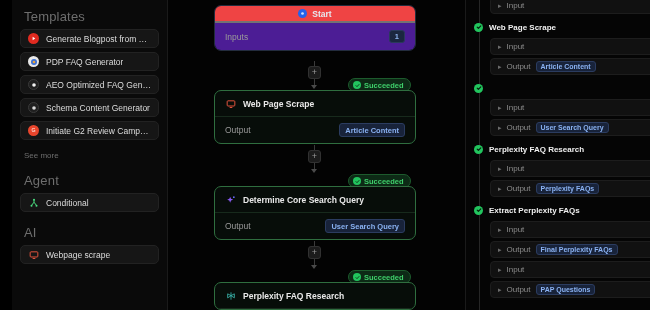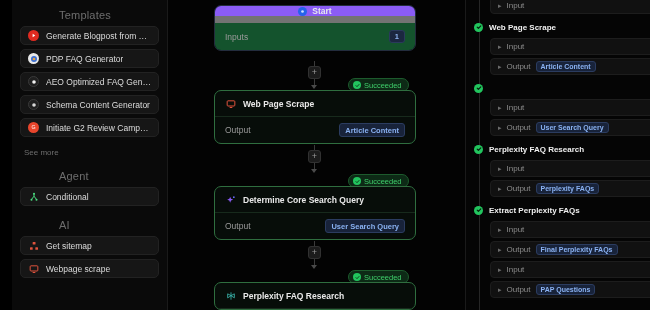--- a/index.html
+++ b/index.html
@@ -20,25 +20,24 @@
   .sidebar {
     position: absolute;
     left: 12px; top: 0;
     width: 156px; height: 310px;
     background: #0a0a0a;
     border-right: 1px solid #1a1a1a;
     padding: 0 8px;
     overflow: hidden;
   }
   .sb-group-label {
-    font-size: 11px;
+    font-size: 13px;
     color: #6e6e6e;
     letter-spacing: .2px;
     padding: 9px 4px 5px 4px;
-    margin-left: 35px;
   }
   .sb-item {
     display: flex;
     align-items: center;
     gap: 7px;
     height: 19px;
     background: #161616;
     border: 1px solid #222222;
     border-radius: 5px;
     padding: 0 7px;
@@ -88,31 +87,31 @@
     position: absolute;
     left: 46px;
     width: 202px;
     border-radius: 7px;
     overflow: hidden;
   }
   
   .node-start { top: 5px; background: #101622; border: 1px solid #232c3d; }
   .node-start-head {
     height: 17px;
-    background: #8b5cf6;
+    background: #ef4444;
     display: flex; align-items: center; justify-content: center;
     gap: 5px;
-    border-bottom: 7px solid #737373;
+    border-bottom: 2px solid #737373;
   }
   .node-start-title { font-size: 8.5px; color: #e6e9ef; font-weight: bold; }
   .node-start-body {
     height: 27px;
     display: flex; align-items: center; justify-content: space-between;
     padding: 0 10px;
-    background: #14532d;
+    background: #4c1d95;
   }
   .row-key { font-size: 8.5px; color: #9a9a9a; }
   .pill-count {
     font-size: 7.5px; color: #8fb4ef;
     background: #1b2740; border: 1px solid #2a3a5c;
     border-radius: 3px; padding: 1px 5px; font-weight: bold;
   }
 
   
   .node-ok {
@@ -138,21 +137,21 @@
   }
 
   
   .chip-ok {
     position: absolute;
     display: flex; align-items: center; gap: 3px;
     background: #0d2a16; border: 1px solid #1d5b2d;
     border-radius: 9px;
     padding: 1.5px 6px 1.5px 4px;
   }
-  .chip-ok-text { font-size: 7.5px; color: #3fcf6b; font-weight: normal; }
+  .chip-ok-text { font-size: 7.5px; color: #3fcf6b; font-weight: bold; }
   .dot-check {
     width: 8px; height: 8px; border-radius: 50%;
     background: #22c55e;
     display: flex; align-items: center; justify-content: center;
   }
 
   
   .conn { position: absolute; left: 146px; width: 1px; background: #3a3a3a; }
   .conn-plus {
     position: absolute; left: 140px;
@@ -285,30 +284,20 @@
         </svg>
       </span>
       <span class="sb-label">Conditional</span>
     </div>
 
     <div class="sb-group-label">AI</div>
 
     <div class="sb-item">
       <span class="ico-sq">
         <svg width="10" height="10" viewBox="0 0 12 12">
-          <rect x="4.4" y="1.2" width="3.4" height="3" rx="0.6" fill="#e0533d"></rect>
-          <rect x="1.2" y="7.6" width="3.2" height="3" rx="0.6" fill="#e0533d"></rect>
-          <rect x="7.6" y="7.6" width="3.2" height="3" rx="0.6" fill="#e0533d"></rect>
-        </svg>
-      </span>
-      <span class="sb-label">Get sitemap</span>
-    </div>
-    <div class="sb-item">
-      <span class="ico-sq">
-        <svg width="10" height="10" viewBox="0 0 12 12">
           <rect x="1.4" y="2.2" width="9.2" height="6.2" rx="1" fill="none" stroke="#e0533d" stroke-width="1.2"></rect>
           <path d="M4.4 10.2 L7.6 10.2" stroke="#e0533d" stroke-width="1.2"></path>
         </svg>
       </span>
       <span class="sb-label">Webpage scrape</span>
     </div>
 
   </div>
 
   <div class="canvas">

